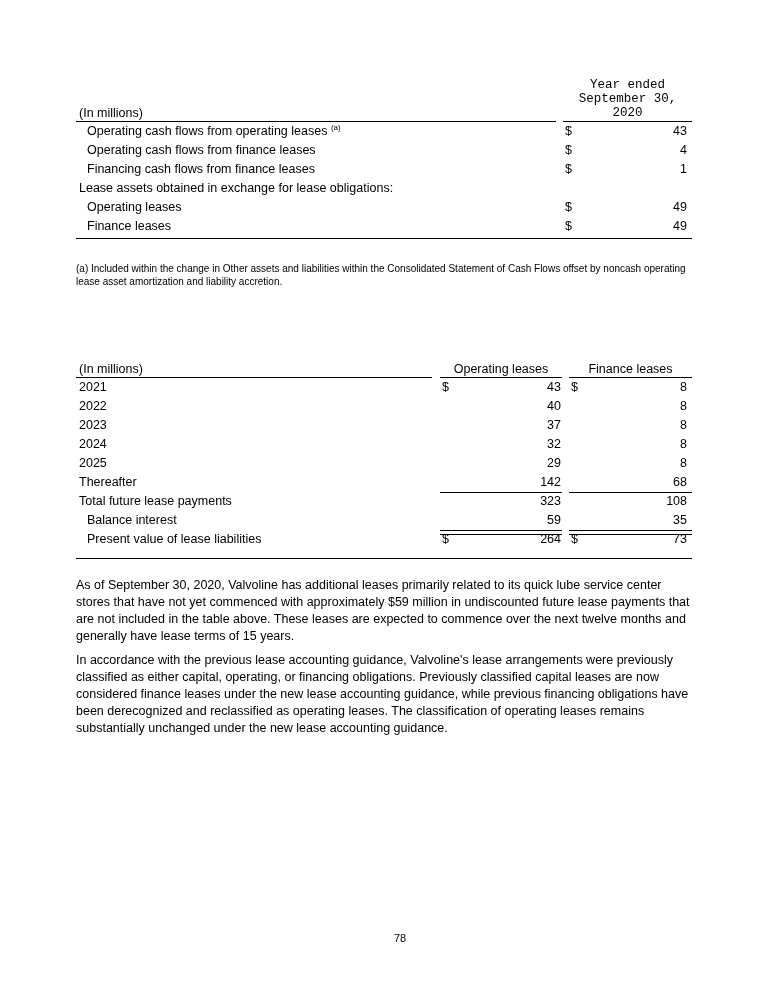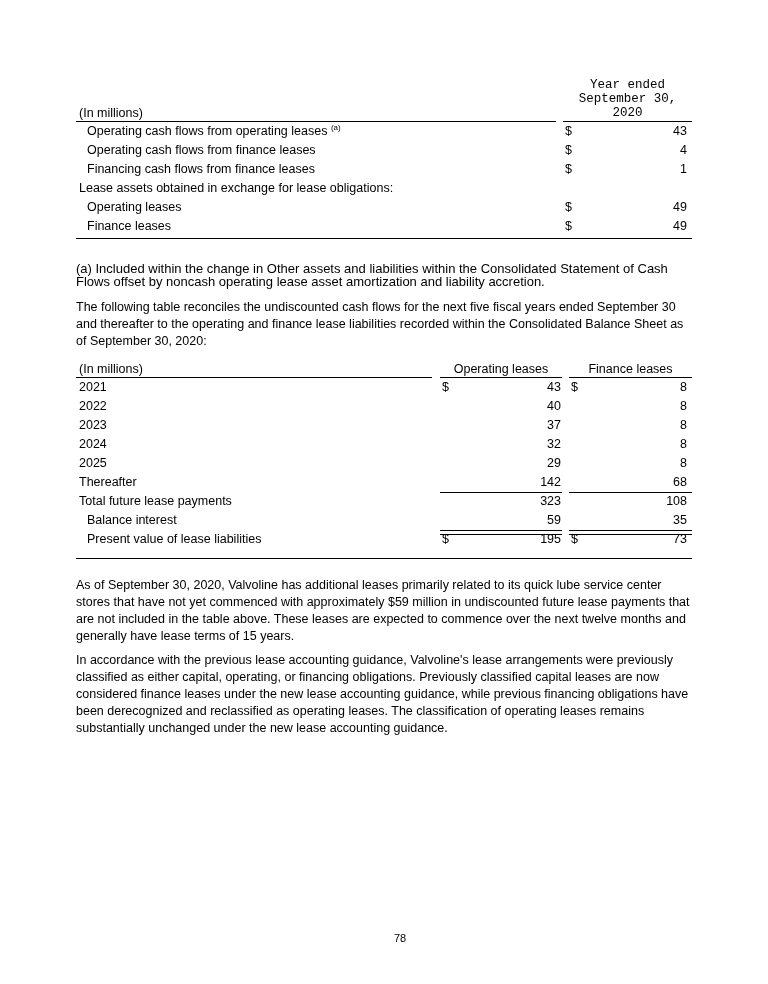--- a/index.html
+++ b/index.html
@@ -3,21 +3,21 @@
 <meta charset="utf-8">
 <style>
   html, body { margin: 0; padding: 0; background: #ffffff; }
   body {
     width: 768px; height: 984px; position: relative; overflow: hidden;
     font-family: "Liberation Sans", sans-serif; color: #000; font-size: 12.5px;
   }
   .page { position: absolute; left: 0; top: 0; width: 768px; height: 984px; }
   .p { position: absolute; left: 76px; width: 620px; line-height: 17px; margin: 0; }
   .intro { top: 63px; }
-  .footnote { position: absolute; left: 76px; top: 262px; width: 620px; font-size: 13px; line-height: 13px; }
+  .footnote { position: absolute; left: 76px; top: 262px; width: 620px; font-size: 10px; line-height: 13px; }
   .para2 { top: 299px; }
   .para3 { top: 577px; }
   .para4 { top: 652px; }
 
   
   .t1 { position: absolute; left: 76px; top: 90px; width: 616px; }
   .t1 .hdr { position: relative; height: 32px; }
   .t1 .hdr .lbl { position: absolute; left: 3px; bottom: 2px; }
   .t1 .hdr .lblline { position: absolute; left: 0; width: 480px; bottom: 0; border-bottom: 1.5px solid #000; }
   .t1 .hdr .col { position: absolute; left: 487px; width: 129px; bottom: 2px; text-align: center; line-height: 14px; font-family: Liberation Mono, monospace; }
@@ -95,21 +95,20 @@
     <div class="row">
       <span class="rl ind">Finance leases</span>
       <span class="cur">$</span>
       <span class="val">49</span>
     </div>
     <div class="endline"></div>
   </div>
 
   <div class="footnote">(a) Included within the change in Other assets and liabilities within the Consolidated Statement of Cash Flows offset by noncash operating lease asset amortization and liability accretion.</div>
 
-  <p class="p para2">The following table reconciles the undiscounted cash flows for the next five fiscal years ended September 30 and thereafter to the operating and finance lease liabilities recorded within the Consolidated Balance Sheet as of September 30, 2020:</p>
 
   <div class="t2">
     <div class="hdr">
       <span class="lbl">(In millions)</span>
       <div class="lblline"></div>
       <span class="c1">Operating leases</span>
       <div class="c1line"></div>
       <span class="c2">Finance leases</span>
       <div class="c2line"></div>
     </div>
@@ -155,21 +154,21 @@
     <div class="row">
       <span class="rl ind">Balance interest</span>
       <span class="v1">59</span>
       <span class="v2">35</span>
     </div>
     <div class="row sepTop dbl">
       <span class="l1"></span>
         <span class="l2"></span>
       <span class="rl ind">Present value of lease liabilities</span>
       <span class="cur1">$</span>
-      <span class="v1">195</span>
+      <span class="v1">264</span>
       <span class="cur2">$</span>
       <span class="v2">73</span>
     </div>
     <div class="endline"></div>
   </div>
 
   <p class="p para3">As of September 30, 2020, Valvoline has additional leases primarily related to its quick lube service center stores that have not yet commenced with approximately $59 million in undiscounted future lease payments that are not included in the table above. These leases are expected to commence over the next twelve months and generally have lease terms of 15 years.</p>
   <p class="p para4">In accordance with the previous lease accounting guidance, Valvoline's lease arrangements were previously classified as either capital, operating, or financing obligations. Previously classified capital leases are now considered finance leases under the new lease accounting guidance, while previous financing obligations have been derecognized and reclassified as operating leases. The classification of operating leases remains substantially unchanged under the new lease accounting guidance.</p>
 
   <div class="pagenum">78</div>

